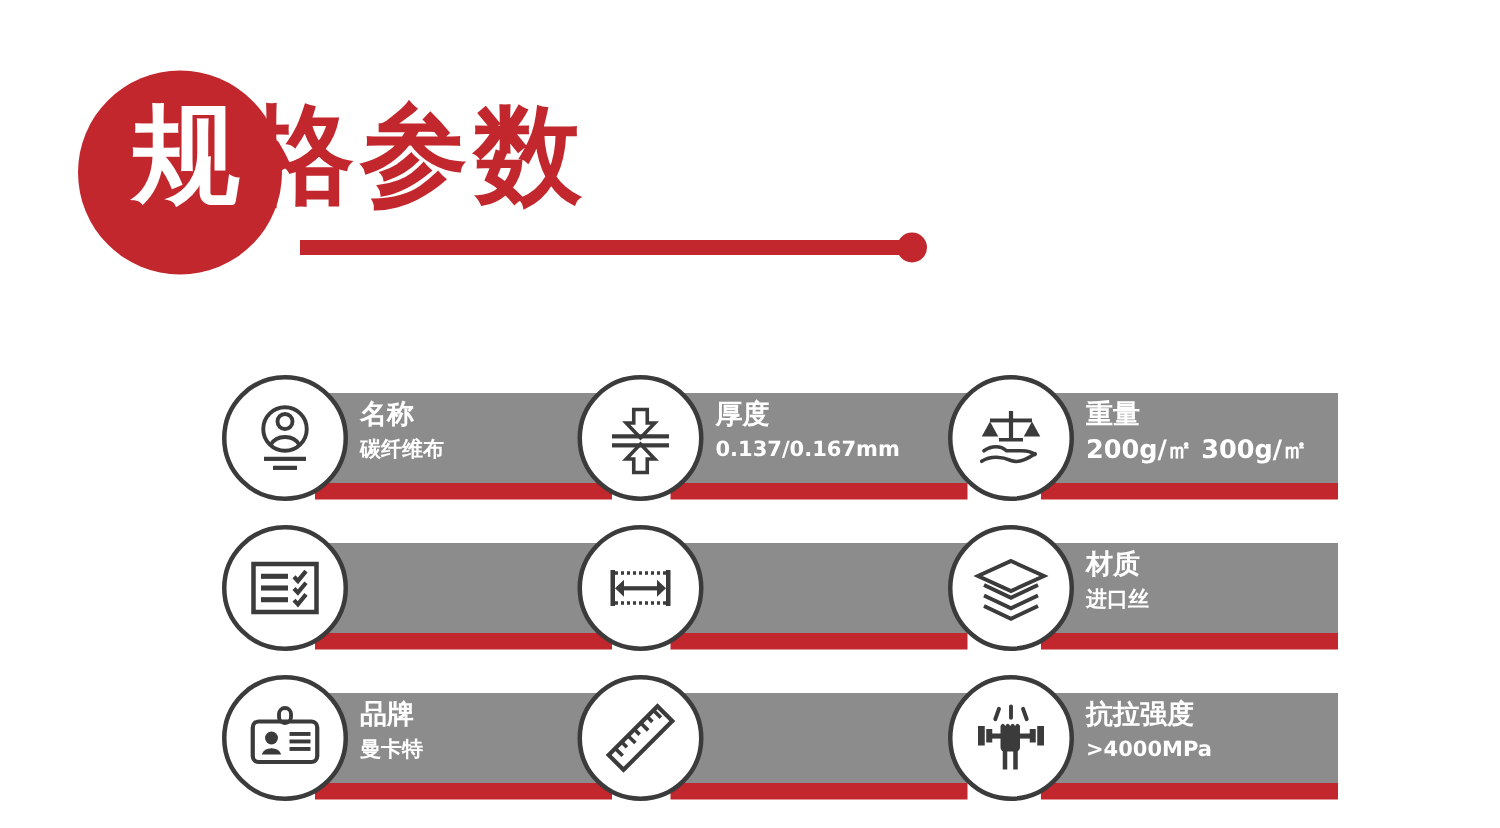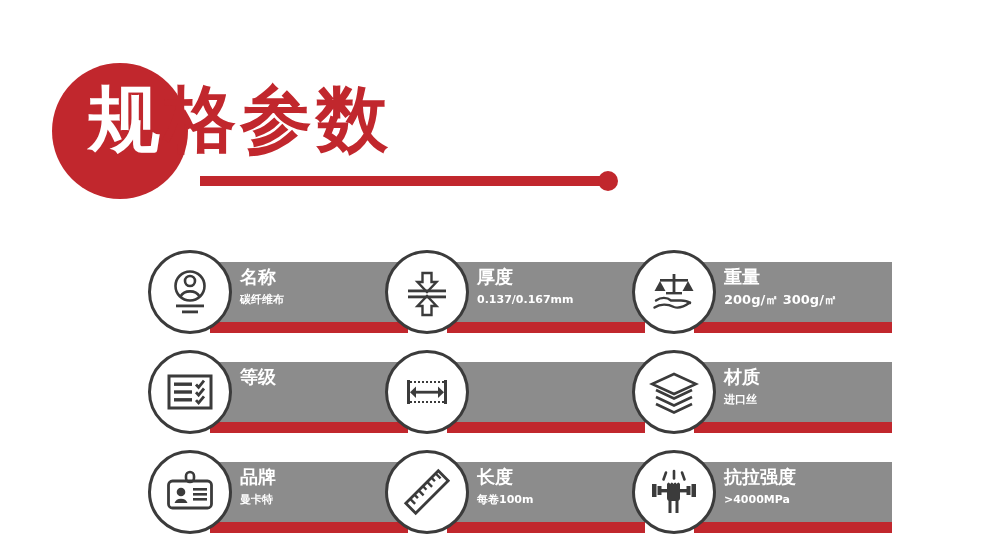--- a/index.html
+++ b/index.html
@@ -15,21 +15,20 @@
     font-family: "Liberation Sans", "DejaVu Sans", sans-serif;
   }
 
   
   #title-block {
     position: absolute;
     left: 0;
     top: 0;
     width: 700px;
     height: 210px;
-    margin-top: 16px;
   }
   #title-circle {
     position: absolute;
     left: 52px;
     top: 47px;
     width: 136px;
     height: 136px;
     border-radius: 50%;
     background: #c1272d;
   }
@@ -124,29 +123,29 @@
   .spec-card .label {
     color: #ffffff;
     font-size: 18px;
     line-height: 23px;
     font-weight: 700;
     white-space: nowrap;
     font-family: "DejaVu Sans", "Liberation Sans", sans-serif;
   }
   .spec-card .value {
     color: #ffffff;
-    font-size: 11px;
+    font-size: 14px;
     line-height: 20px;
     font-weight: 700;
     white-space: nowrap;
     margin-top: 2px;
     font-family: "DejaVu Sans", "Liberation Sans", sans-serif;
   }
   .spec-card .value.small {
-    font-size: 13px;
+    font-size: 17px;
   }
 
   
   .col-1 { left: 148px; }
   .col-2 { left: 385px; }
   .col-3 { left: 632px; }
   .row-1 { top: 12px; }
   .row-2 { top: 112px; }
   .row-3 { top: 212px; }
 </style>
@@ -216,21 +215,20 @@
         <path d="M7 33.5 c5 -3.5 11 -3.5 15 0 h10 c4 0 7 1 9 2.5" fill="none" stroke="#3b3b3b" stroke-width="2.4" stroke-linecap="round"></path>
         <path d="M5.5 40.5 c6 -4 14 -3 19.5 -0.5 c5 2 11 -1 16 -4.5" fill="none" stroke="#3b3b3b" stroke-width="2.4" stroke-linecap="round"></path>
       </svg>
     </div>
   </div>
 
   <div class="spec-card col-1 row-2">
     <div class="plate"></div>
     <div class="plate-bar"></div>
     <div class="labels">
-      <div class="label">等级</div>
     </div>
     <div class="circle">
       <svg viewBox="0 0 50 50">
         <rect x="4" y="9" width="42" height="32" fill="none" stroke="#3b3b3b" stroke-width="3"></rect>
         <rect x="9" y="15.5" width="18" height="3.4" fill="#3b3b3b"></rect>
         <rect x="9" y="23.3" width="18" height="3.4" fill="#3b3b3b"></rect>
         <rect x="9" y="31.1" width="18" height="3.4" fill="#3b3b3b"></rect>
         <path d="M31 17.5 l2.6 2.8 l5.4 -6.6" fill="none" stroke="#3b3b3b" stroke-width="2.8"></path>
         <path d="M31 25.3 l2.6 2.8 l5.4 -6.6" fill="none" stroke="#3b3b3b" stroke-width="2.8"></path>
         <path d="M31 33.1 l2.6 2.8 l5.4 -6.6" fill="none" stroke="#3b3b3b" stroke-width="2.8"></path>
@@ -287,24 +285,20 @@
         <path d="M7 23 L25 31.5 L43 23" fill="none" stroke="#3b3b3b" stroke-width="2.6"></path>
         <path d="M7 30 L25 38.5 L43 30" fill="none" stroke="#3b3b3b" stroke-width="2.6"></path>
         <path d="M7 37 L25 45.5 L43 37" fill="none" stroke="#3b3b3b" stroke-width="2.6"></path>
       </svg>
     </div>
   </div>
 
   <div class="spec-card col-2 row-3">
     <div class="plate"></div>
     <div class="plate-bar"></div>
-    <div class="labels">
-      <div class="label">长度</div>
-      <div class="value">每卷100m</div>
-    </div>
     <div class="circle">
       <svg viewBox="0 0 50 50">
         <g transform="rotate(-45 25 25)">
           <rect x="2" y="18" width="46" height="14" fill="none" stroke="#3b3b3b" stroke-width="2.8"></rect>
           <rect x="7" y="18" width="2.4" height="7" fill="#3b3b3b"></rect>
           <rect x="13" y="18" width="2.4" height="5" fill="#3b3b3b"></rect>
           <rect x="19" y="18" width="2.4" height="7" fill="#3b3b3b"></rect>
           <rect x="25" y="18" width="2.4" height="5" fill="#3b3b3b"></rect>
           <rect x="31" y="18" width="2.4" height="7" fill="#3b3b3b"></rect>
           <rect x="37" y="18" width="2.4" height="5" fill="#3b3b3b"></rect>

